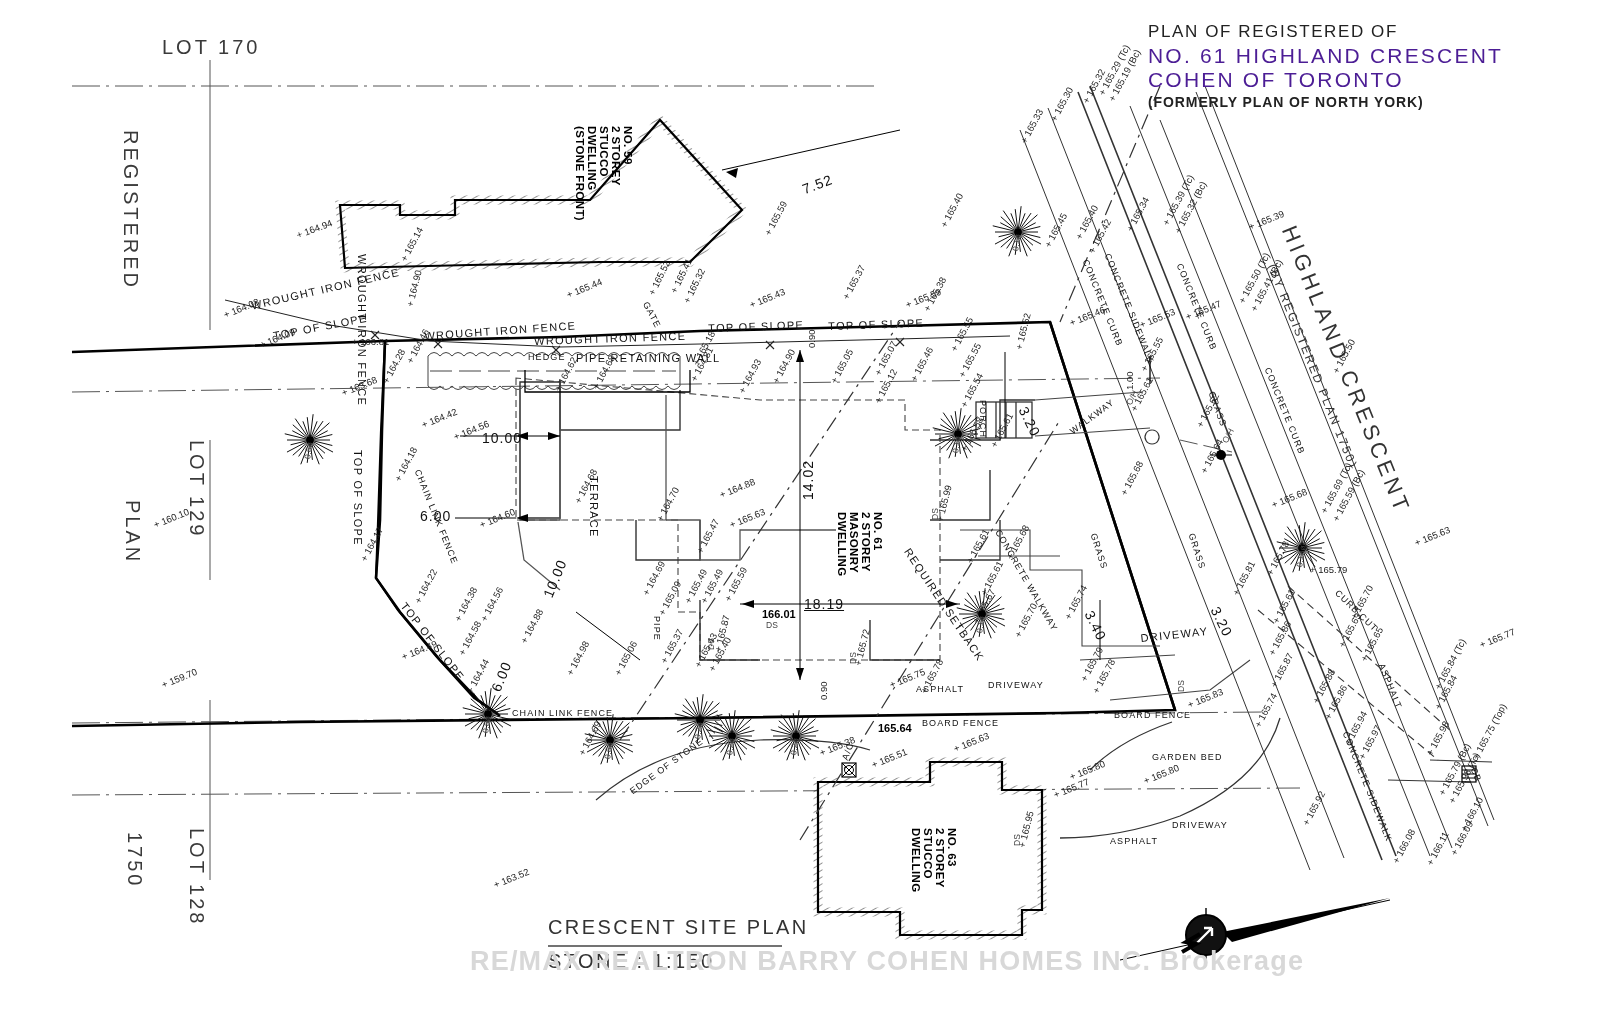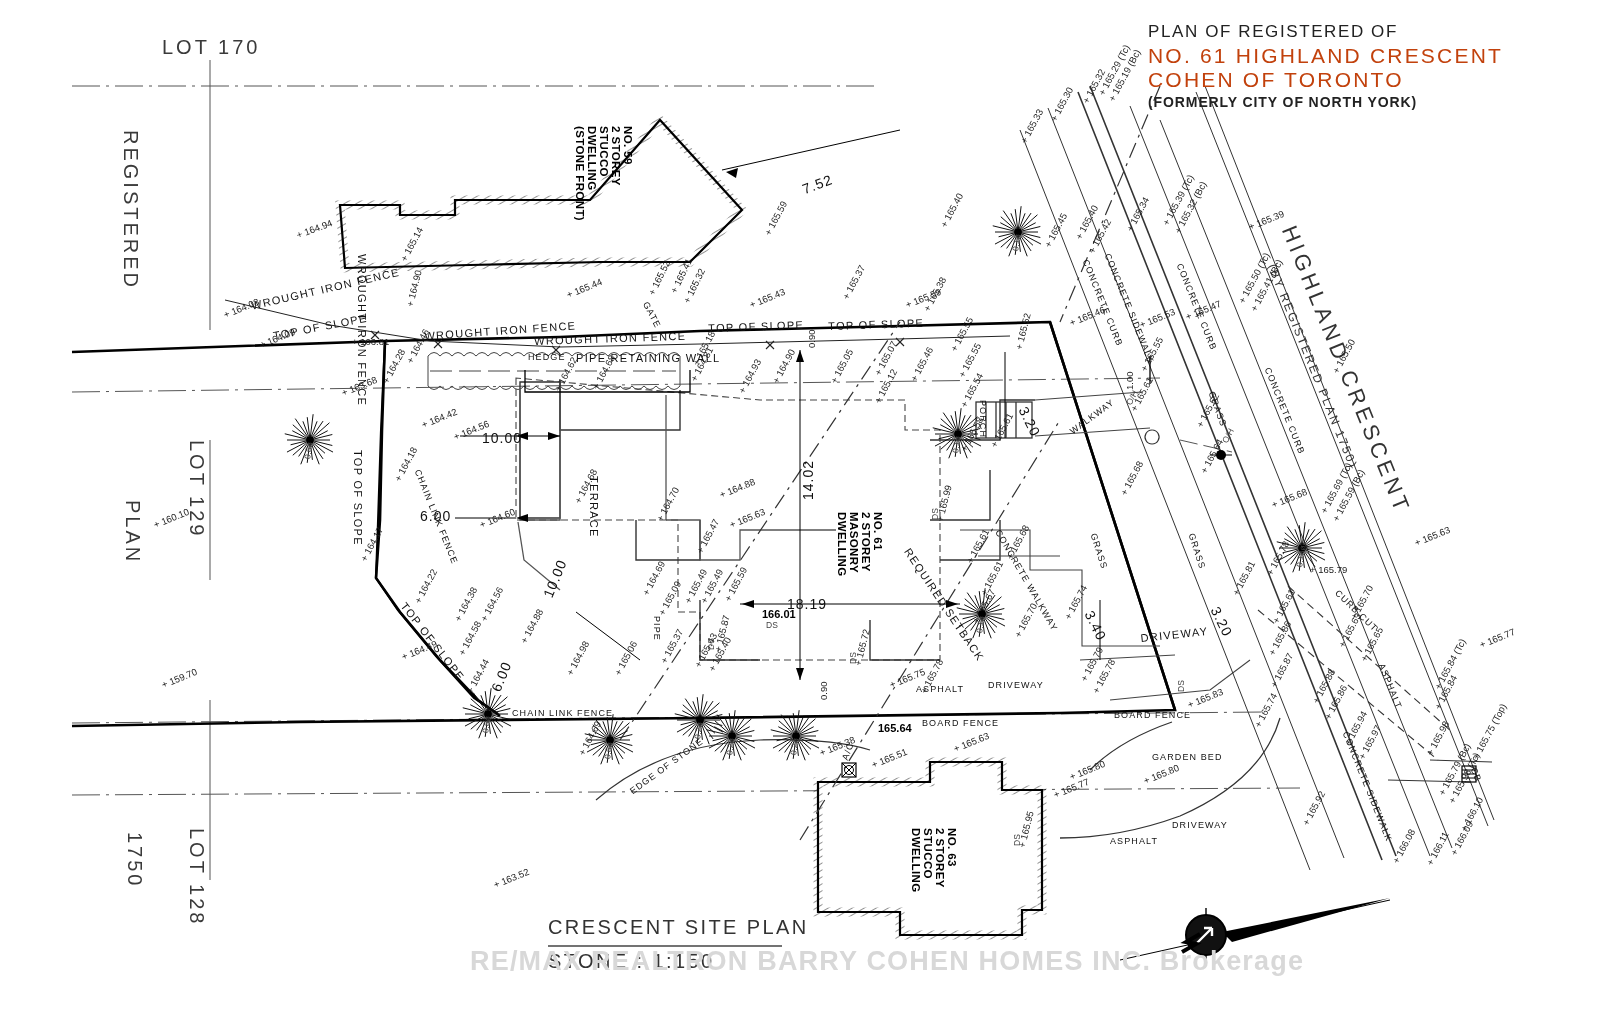--- a/index.html
+++ b/index.html
@@ -3,21 +3,21 @@
 <meta charset="utf-8">
 <style>
   html,body{margin:0;padding:0;background:#fff;}
   body{width:1600px;height:1035px;overflow:hidden;
        font-family:"Liberation Sans",sans-serif;color:#1a1a1a;}
   #root{position:relative;width:1600px;height:1035px;background:#ffffff;}
   svg{position:absolute;left:0;top:0;}
   .txt{position:absolute;white-space:nowrap;font-family:"Liberation Sans",sans-serif;
        color:#111;letter-spacing:.5px;}
   .title{font-size:17px;letter-spacing:1.6px;color:#222;}
-  .title-big{font-size:21px;letter-spacing:2.2px;color:#c2410c;}
+  .title-big{font-size:21px;letter-spacing:2.2px;color:#4c1d95;}
   .title-sub{font-size:14px;letter-spacing:.9px;color:#222;font-weight:bold;}
   .lot{font-size:20px;letter-spacing:3px;color:#3a3a3a;}
   .elev{font-size:9.5px;color:#1c1c1c;letter-spacing:0px;}
   .elevb{font-size:11px;color:#000;font-weight:bold;letter-spacing:0px;}
   .feat{font-size:11px;letter-spacing:1.3px;color:#111;}
   .featsm{font-size:9px;letter-spacing:1.1px;color:#111;}
   .dim{font-size:14px;letter-spacing:1px;color:#111;}
   .bldg{font-size:11.5px;font-weight:bold;letter-spacing:.4px;color:#000;line-height:12px;}
   .street{font-size:22px;letter-spacing:4px;color:#333;}
   .streetsub{font-size:12px;letter-spacing:2px;color:#333;}
@@ -240,21 +240,21 @@
   <g fill="none" stroke="#333" stroke-width="1.2">
     <path d="M1152,430 a7,7 0 1,0 0.1,0"></path>
   </g>
 
   <line x1="548" y1="946" x2="782" y2="946" stroke="#444" stroke-width="1.4"></line>
 </svg>
 
 <div class="txt title" style="left:1148px;top:22px;">PLAN OF REGISTERED OF</div>
 <div class="txt title-big" style="left:1148px;top:44px;">NO. 61 HIGHLAND CRESCENT</div>
 <div class="txt title-big" style="left:1148px;top:68px;">COHEN OF TORONTO</div>
-<div class="txt title-sub" style="left:1148px;top:94px;">(FORMERLY CITY OF NORTH YORK)</div>
+<div class="txt title-sub" style="left:1148px;top:94px;">(FORMERLY PLAN OF NORTH YORK)</div>
 
 <div class="txt lot" style="left:162px;top:36px;">LOT 170</div>
 <div class="txt lot rot" style="left:142px;top:130px;transform:rotate(90deg);">REGISTERED</div>
 <div class="txt lot rot" style="left:208px;top:440px;transform:rotate(90deg);">LOT 129</div>
 <div class="txt lot rot" style="left:144px;top:500px;transform:rotate(90deg);">PLAN</div>
 <div class="txt lot rot" style="left:208px;top:828px;transform:rotate(90deg);">LOT 128</div>
 <div class="txt lot rot" style="left:146px;top:832px;transform:rotate(90deg);">1750</div>
 
 <div class="txt street rot" style="left:1300px;top:222px;transform:rotate(68deg);">HIGHLAND CRESCENT</div>
 <div class="txt streetsub rot" style="left:1278px;top:262px;transform:rotate(68deg);">(BY REGISTERED PLAN 1750)</div>
@@ -332,21 +332,21 @@
 <div class="txt feat rot" style="left:912px;top:546px;transform:rotate(56deg);">REQUIRED SETBACK</div>
 <div class="txt featsm rot" style="left:1478px;top:766px;transform:rotate(68deg);">CB</div>
 <div class="txt featsm rot" style="left:840px;top:758px;transform:rotate(-70deg);">A/C</div>
 
 <div class="txt dim rot" style="left:800px;top:182px;transform:rotate(-20deg);">7.52</div>
 <div class="txt dim" style="left:482px;top:430px;">10.00</div>
 <div class="txt dim" style="left:420px;top:508px;">6.00</div>
 <div class="txt dim rot" style="left:540px;top:594px;transform:rotate(-68deg);">10.00</div>
 <div class="txt dim rot" style="left:488px;top:688px;transform:rotate(-68deg);">6.00</div>
 <div class="txt dim rot" style="left:800px;top:500px;transform:rotate(-90deg);">14.02</div>
-<div class="txt dim" style="left:787px;top:596px;">18.19</div>
+<div class="txt dim" style="left:804px;top:596px;text-decoration:underline;">18.19</div>
 <div class="txt dim rot" style="left:1030px;top:404px;transform:rotate(64deg);">3.20</div>
 <div class="txt dim rot" style="left:1096px;top:608px;transform:rotate(64deg);">3.40</div>
 <div class="txt dim rot" style="left:1222px;top:604px;transform:rotate(64deg);">3.20</div>
 <div class="txt elev rot" style="left:806px;top:348px;transform:rotate(-90deg);">0.90</div>
 <div class="txt elev rot" style="left:1124px;top:390px;transform:rotate(-90deg);">1.00</div>
 <div class="txt elev rot" style="left:818px;top:700px;transform:rotate(-90deg);">0.90</div>
 
 <div class="txt ds" style="left:766px;top:620px;">DS</div>
 <div class="txt ds rot" style="left:706px;top:650px;transform:rotate(-90deg);">DS</div>
 <div class="txt ds rot" style="left:930px;top:520px;transform:rotate(-90deg);">DS</div>

